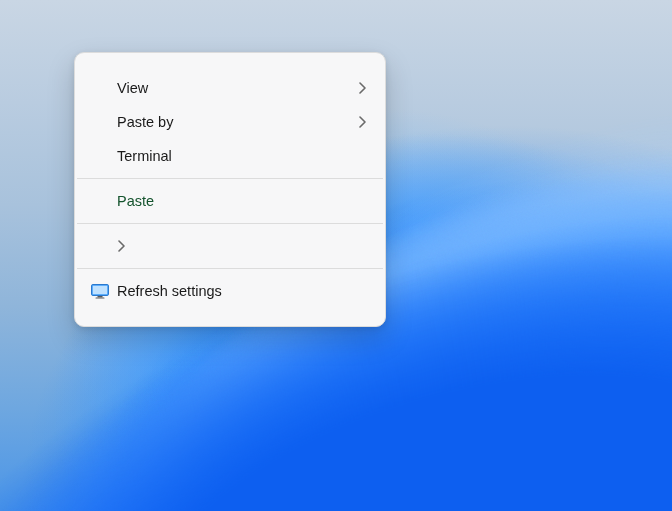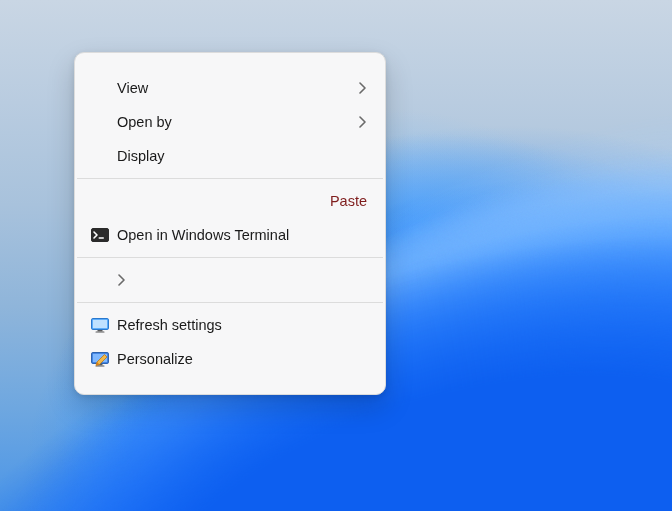--- a/index.html
+++ b/index.html
@@ -52,22 +52,21 @@
     display: flex;
     align-items: center;
     height: 34px;
     padding: 0 14px 0 12px;
     margin: 0 4px;
     border-radius: 5px;
     cursor: default;
     position: relative;
   }
   .menu-item.disabled {
-    color: #7f1d1d;
-    text-align: right;
+    color: #14532d;
   }
   .icon-slot {
     width: 26px;
     display: flex;
     align-items: center;
     justify-content: flex-start;
     flex: 0 0 26px;
   }
   .label {
     flex: 1 1 auto;
@@ -104,50 +103,40 @@
       <span class="label">View</span>
       <span class="chev">
         <svg width="9" height="12" viewBox="0 0 9 12">
             <path d="M2 1 L7 6 L2 11" fill="none" stroke="#6a6a6a" stroke-width="1.6" stroke-linecap="round" stroke-linejoin="round"></path>
           </svg>
       </span>
     </div>
 
     <div class="menu-item">
       <span class="icon-slot"></span>
-      <span class="label">Open by</span>
+      <span class="label">Paste by</span>
       <span class="chev">
         <svg width="9" height="12" viewBox="0 0 9 12">
             <path d="M2 1 L7 6 L2 11" fill="none" stroke="#6a6a6a" stroke-width="1.6" stroke-linecap="round" stroke-linejoin="round"></path>
           </svg>
       </span>
     </div>
 
     <div class="menu-item">
       <span class="icon-slot"></span>
-      <span class="label">Display</span>
+      <span class="label">Terminal</span>
     </div>
 
     <div class="divider"></div>
 
     <div class="menu-item disabled">
       <span class="icon-slot"></span>
       <span class="label">Paste</span>
     </div>
 
-    <div class="menu-item">
-      <span class="icon-slot">
-        <svg width="18" height="14" viewBox="0 0 18 14">
-          <rect x="0.5" y="0.5" width="17" height="13" rx="1.5" fill="#2b2b2b" stroke="#2b2b2b"></rect>
-          <path d="M3 4 L6 7 L3 10" fill="none" stroke="#ffffff" stroke-width="1.6" stroke-linecap="round" stroke-linejoin="round"></path>
-          <rect x="7.5" y="9.2" width="5.5" height="1.6" rx="0.8" fill="#ffffff"></rect>
-        </svg>
-      </span>
-      <span class="label">Open in Windows Terminal</span>
-    </div>
 
     <div class="divider"></div>
 
     <div class="menu-item">
       <span class="icon-slot"></span>
       <span class="chev">
         <svg width="9" height="12" viewBox="0 0 9 12">
             <path d="M2 1 L7 6 L2 11" fill="none" stroke="#6a6a6a" stroke-width="1.6" stroke-linecap="round" stroke-linejoin="round"></path>
           </svg>
       </span>
@@ -160,28 +149,15 @@
         <svg width="18" height="15" viewBox="0 0 18 15">
           <rect x="0.6" y="0.6" width="16.8" height="10.8" rx="1" fill="#4aa6ff" stroke="#1d6fc9" stroke-width="1"></rect>
           <rect x="1.8" y="1.8" width="14.4" height="8.4" fill="#bfe1ff"></rect>
           <rect x="6.5" y="12" width="5" height="1.4" fill="#5a5a5a"></rect>
           <rect x="4.5" y="13.4" width="9" height="1.1" rx="0.5" fill="#5a5a5a"></rect>
         </svg>
       </span>
       <span class="label">Refresh settings</span>
     </div>
 
-    <div class="menu-item">
-      <span class="icon-slot">
-        <svg width="18" height="15" viewBox="0 0 18 15">
-          <rect x="0.6" y="0.6" width="16.8" height="10.8" rx="1" fill="#3b7ee0" stroke="#235aa8" stroke-width="1"></rect>
-          <rect x="1.8" y="1.8" width="14.4" height="8.4" fill="#7fb8ff"></rect>
-          <rect x="6.5" y="12" width="5" height="1.4" fill="#5a5a5a"></rect>
-          <rect x="4.5" y="13.4" width="9" height="1.1" rx="0.5" fill="#5a5a5a"></rect>
-          <path d="M13.5 2.5 L16 5 L8.5 12.5 L5 13.5 L6 10 Z" fill="#f0b84a" stroke="#b8791a" stroke-width="0.8"></path>
-          <path d="M5 13.5 L6 10 L8.5 12.5 Z" fill="#d47f1c"></path>
-        </svg>
-      </span>
-      <span class="label">Personalize</span>
-    </div>
 
   </div>
 </div>
 
 </body></html>

